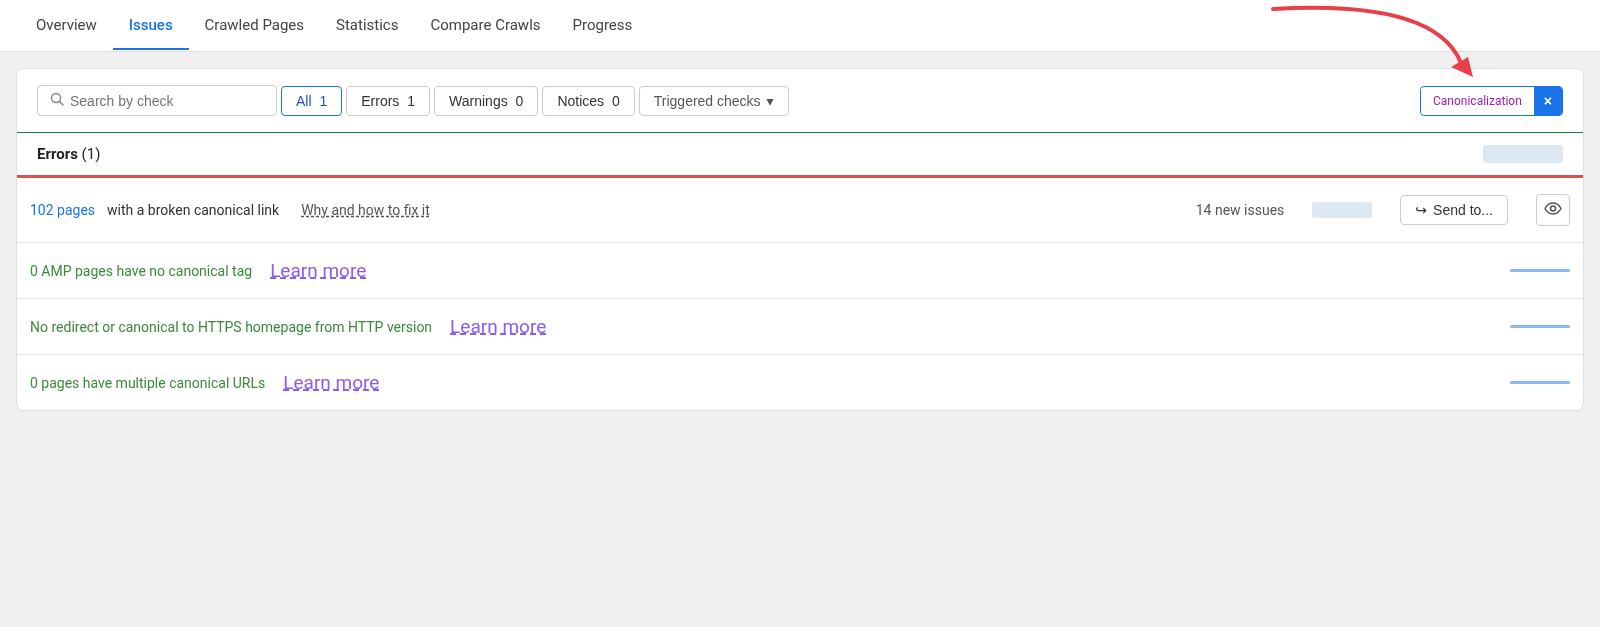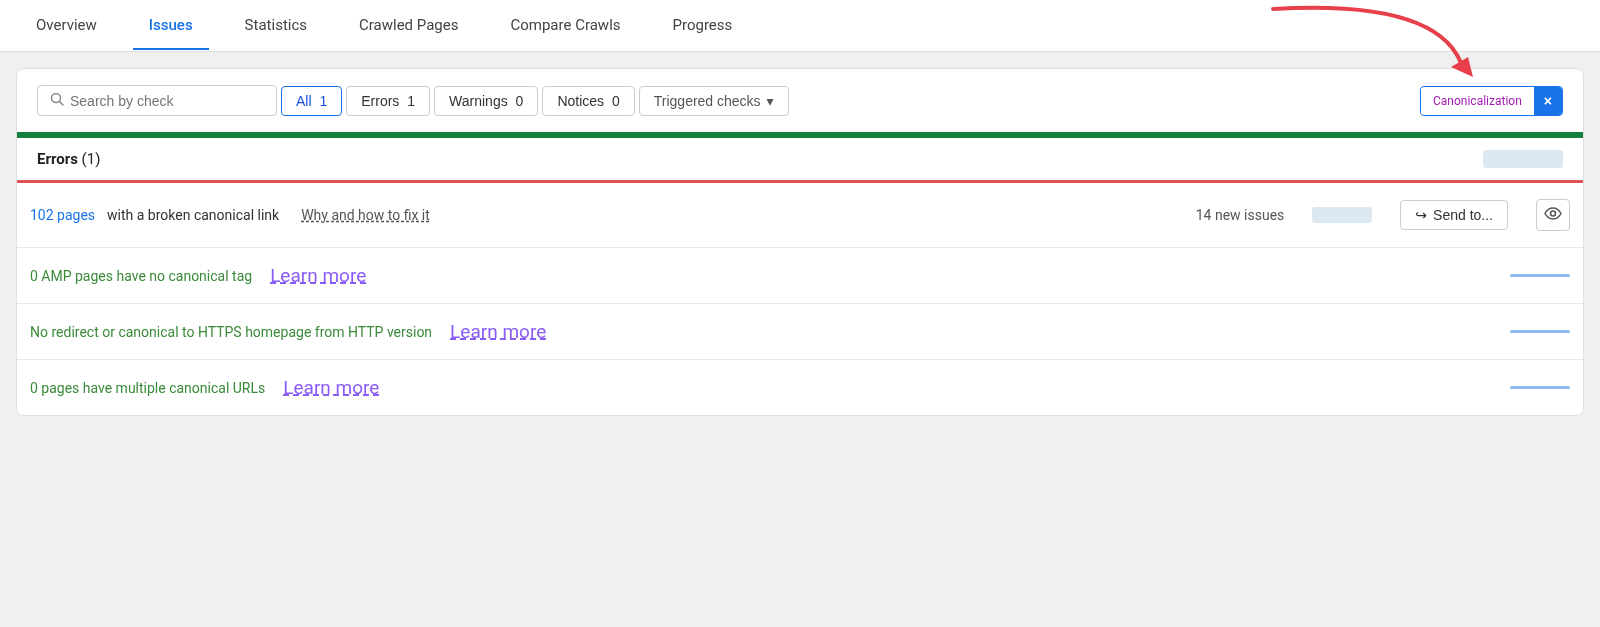--- a/index.html
+++ b/index.html
@@ -11,21 +11,21 @@
     }
 
     
     .top-nav {
       background: #fff;
       border-bottom: 1px solid #e0e0e0;
       display: flex;
       align-items: center;
       padding: 0 20px;
       height: 52px;
-      gap: 20px;
+      gap: 0;
     }
     .nav-item {
       padding: 14px 16px;
       font-size: 15px;
       color: #444;
       cursor: pointer;
       border-bottom: 2px solid transparent;
       white-space: nowrap;
     }
     .nav-item.active {
@@ -138,21 +138,21 @@
       justify-content: center;
       font-weight: bold;
     }
 
     
     .section-header {
       display: flex;
       align-items: center;
       justify-content: space-between;
       padding: 12px 20px;
-      border-top: 6px solid #15803d;
+      border-top: 1px solid #15803d;
     }
     .section-title {
       font-size: 15px;
       font-weight: 700;
       color: #222;
     }
     .section-title .count {
       font-weight: 400;
     }
     .skeleton-bar {
@@ -273,22 +273,22 @@
       right: 100px;
       pointer-events: none;
     }
   </style>
 </head>
 <body>
 
 <nav class="top-nav">
   <div class="nav-item">Overview</div>
   <div class="nav-item active">Issues</div>
+  <div class="nav-item">Crawled Pages</div>
   <div class="nav-item">Statistics</div>
-  <div class="nav-item">Crawled Pages</div>
   <div class="nav-item">Compare Crawls</div>
   <div class="nav-item">Progress</div>
 </nav>
 
 <div class="main-content">
 
   <div class="arrow-container">
     <svg width="220" height="90" viewBox="0 0 220 90" fill="none" xmlns="http://www.w3.org/2000/svg">
 
       <path d="M 10 10 Q 180 0 200 70" stroke="#e8404a" stroke-width="4" fill="none" stroke-linecap="round"></path>

